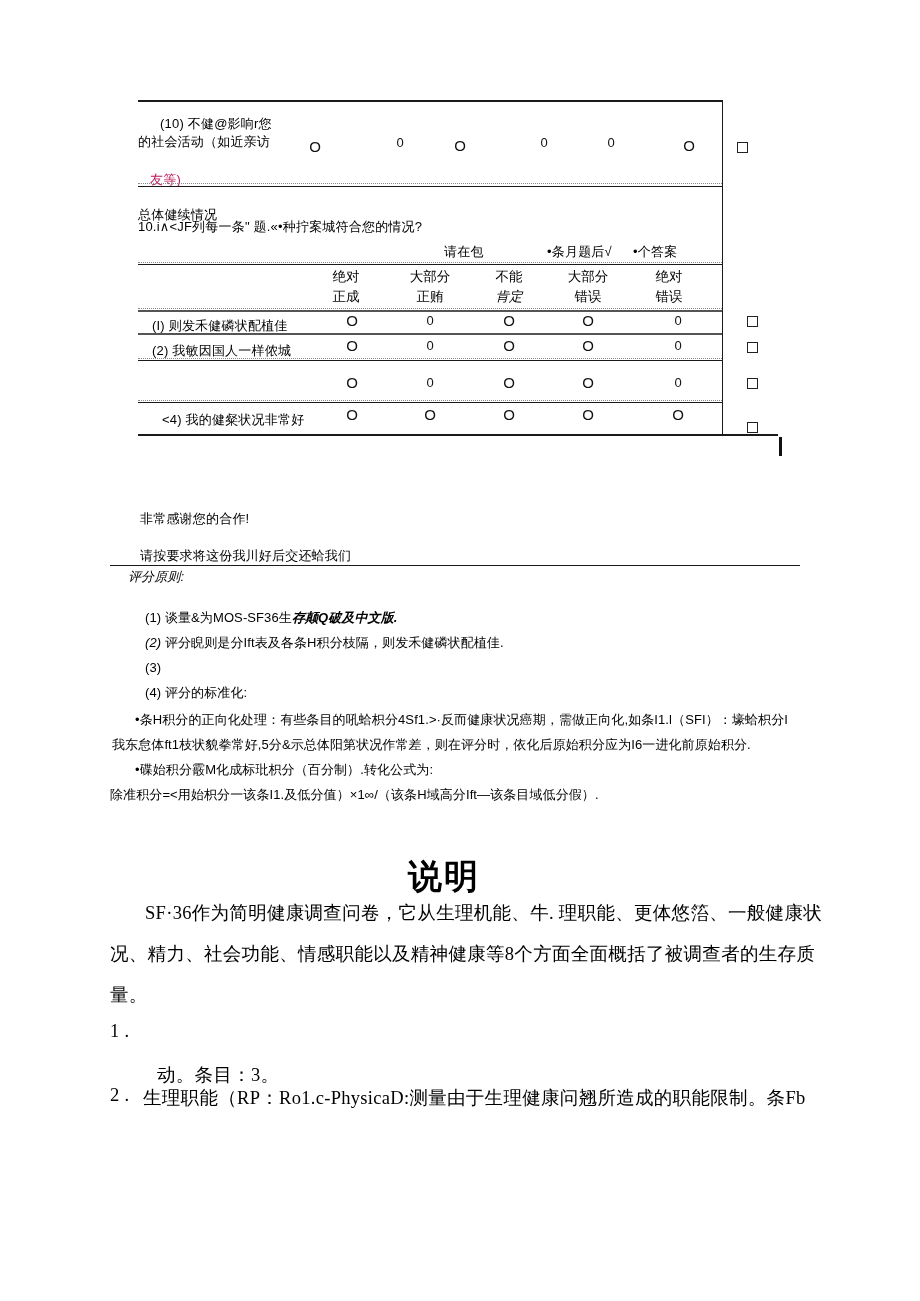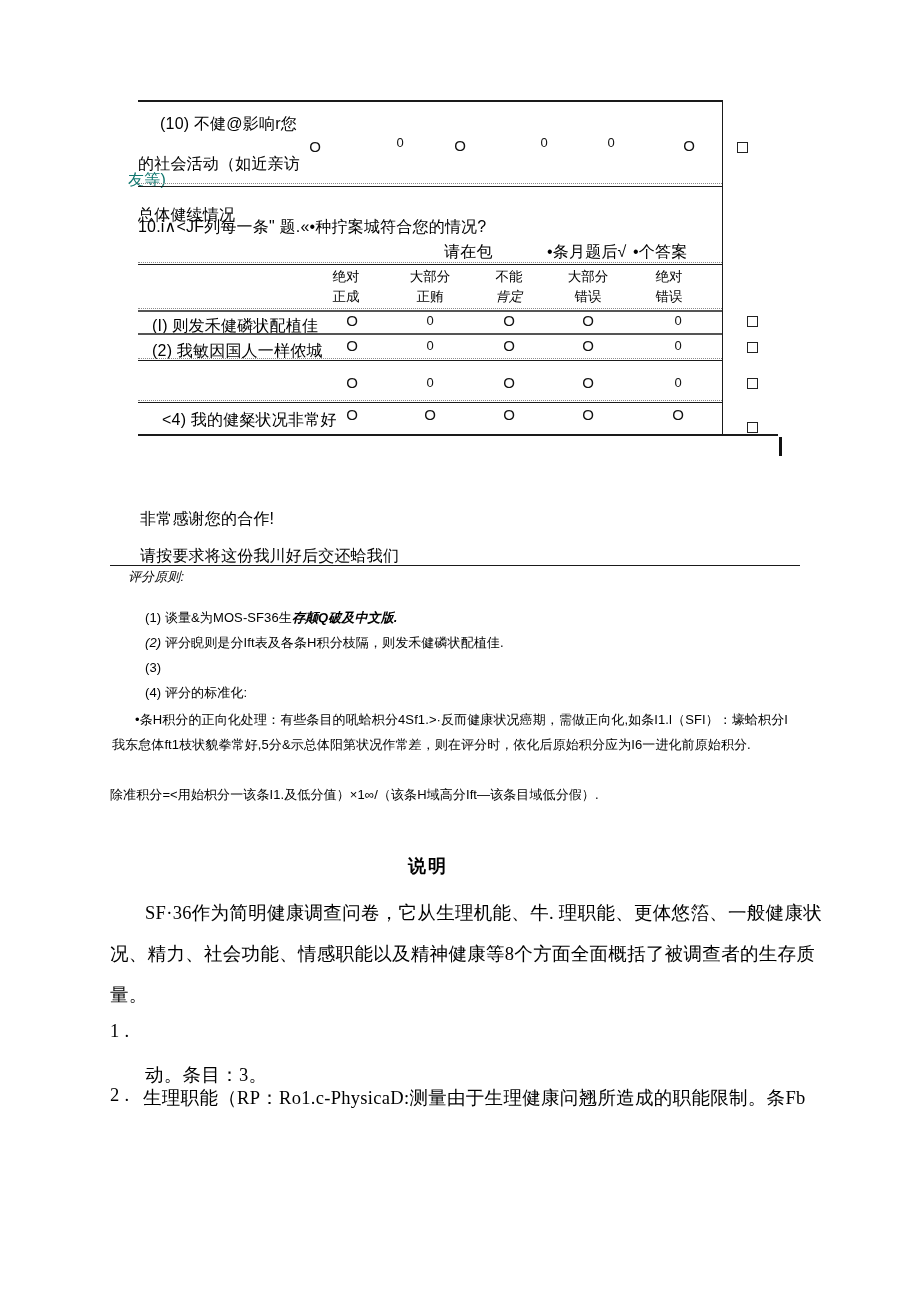--- a/index.html
+++ b/index.html
@@ -16,21 +16,21 @@
   
   .abs{position:absolute;}
 
   
   .rule{position:absolute;background:#1a1a1a;}
   .rule-dotted{position:absolute;border-top:1px dotted #8a8a8a;}
   .rule-thin{position:absolute;background:#555;}
   .vline{position:absolute;width:1px;background:#1a1a1a;}
 
   .qtext{
-    font-size:16px;
+    font-size:13px;
     line-height:27px;
     white-space:nowrap;
     letter-spacing:0.2px;
   }
   .hdr{
     font-size:13.5px;
     line-height:20px;
     text-align:center;
     white-space:nowrap;
   }
@@ -64,21 +64,21 @@
   }
   .score .ital{font-style:italic;font-weight:bold;}
   .score .it2{font-style:italic;}
 
   
   .serif{
     font-family:"Liberation Serif","DejaVu Serif",serif;
   }
   .exp-title{
     position:absolute;
-    font-size:18px;
+    font-size:34px;
     font-weight:bold;
     letter-spacing:2px;
   }
   .exp-line{
     position:absolute;
     font-size:18.5px;
     white-space:nowrap;
     letter-spacing:0.3px;
   }
   .tickmark{
@@ -90,22 +90,22 @@
 </head>
 <body>
 
 <div class="page">
 
   <div class="rule" style="left:138px;top:100px;width:585px;height:1.6px;"></div>
 
   <div class="vline" style="left:722px;top:100px;height:335px;"></div>
 
   <div class="abs qtext" style="left:160px;top:110px;">(10) 不健@影响r您</div>
-  <div class="abs qtext" style="left:138px;top:150px;">的社会活动（如近亲访</div>
-  <div class="abs qtext" style="left:128px;top:166px;color:#0f766e;">友等)</div>
+  <div class="abs qtext" style="left:138px;top:128px;">的社会活动（如近亲访</div>
+  <div class="abs qtext" style="left:150px;top:166px;color:#be185d;">友等)</div>
 
   <div class="mark" style="left:305px;top:138px;">O</div>
   <div class="mark small" style="left:390px;top:135px;">0</div>
   <div class="mark" style="left:450px;top:137px;">O</div>
   <div class="mark small" style="left:534px;top:135px;">0</div>
   <div class="mark small" style="left:601px;top:135px;">0</div>
   <div class="mark" style="left:679px;top:137px;">O</div>
 
   <div class="chk" style="left:737px;top:142px;"></div>
 
@@ -203,27 +203,28 @@
     <span class="it2">(2)</span>
     <span>评分睨则是分Ift表及各条H积分枝隔，则发禾健磷状配植佳.</span>
   </div>
 
   <div class="score" style="left:145px;top:655px;">(3)</div>
 
   <div class="score" style="left:145px;top:680px;">(4) 评分的标准化:</div>
 
   <div class="score" style="left:135px;top:707px;">•条H积分的正向化处理：有些条目的吼蛤枳分4Sf1.&gt;·反而健康状况癌期，需做正向化,如条I1.l（SFI）：壕蛤枳分I</div>
   <div class="score" style="left:112px;top:732px;">我东怠体ft1枝状貌拳常好,5分&amp;示总体阳第状况作常差，则在评分时，依化后原始积分应为I6一进化前原始积分.</div>
+  <div class="score" style="left:135px;top:757px;">•碟始积分霰M化成标玭枳分（百分制）.转化公式为:</div>
   <div class="score" style="left:110px;top:782px;">除准积分=&lt;用始枳分一该条I1.及低分值）×1∞/（该条H域高分Ift—该条目域低分假）.</div>
 
   <div class="exp-title serif" style="left:408px;top:854px;">说明</div>
 
   <div class="exp-line serif" style="left:145px;top:900px;">SF·36作为简明健康调查问卷，它从生理机能、牛. 理职能、更体悠箈、一般健康状</div>
   <div class="exp-line serif" style="left:110px;top:941px;">况、精力、社会功能、情感职能以及精神健康等8个方面全面概括了被调查者的生存质</div>
   <div class="exp-line serif" style="left:110px;top:982px;">量。</div>
 
   <div class="exp-line serif" style="left:110px;top:1021px;">1 .</div>
-  <div class="exp-line serif" style="left:145px;top:1062px;">动。条目：3。</div>
+  <div class="exp-line serif" style="left:157px;top:1062px;">动。条目：3。</div>
 
   <div class="exp-line serif" style="left:110px;top:1085px;">2 .</div>
   <div class="exp-line serif" style="left:143px;top:1085px;">生理职能（RP：Ro1.c-PhysicaD:测量由于生理健康问翘所造成的职能限制。条Fb</div>
 
 </div>
 
 </body></html>

